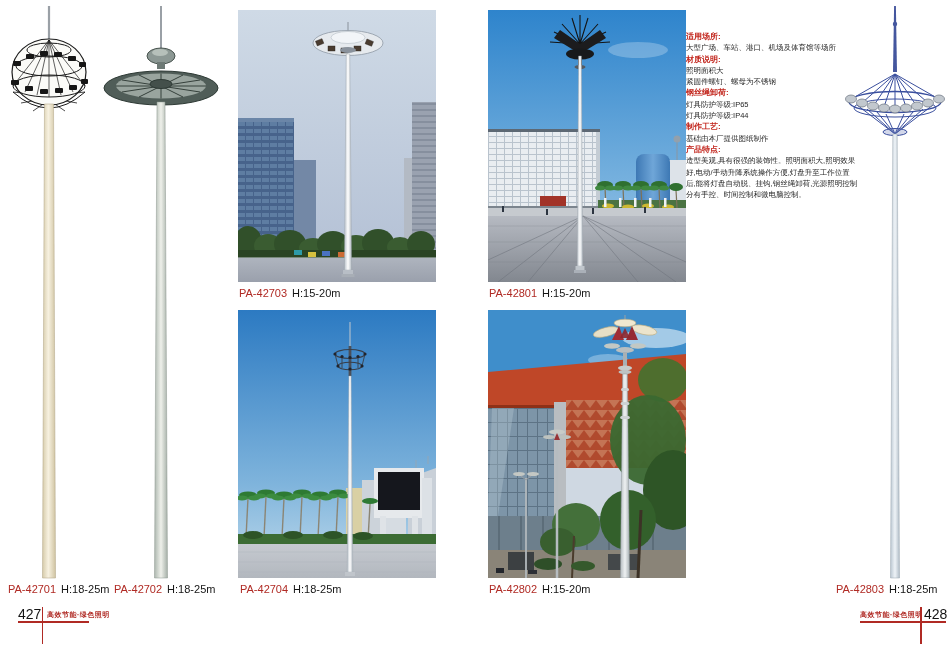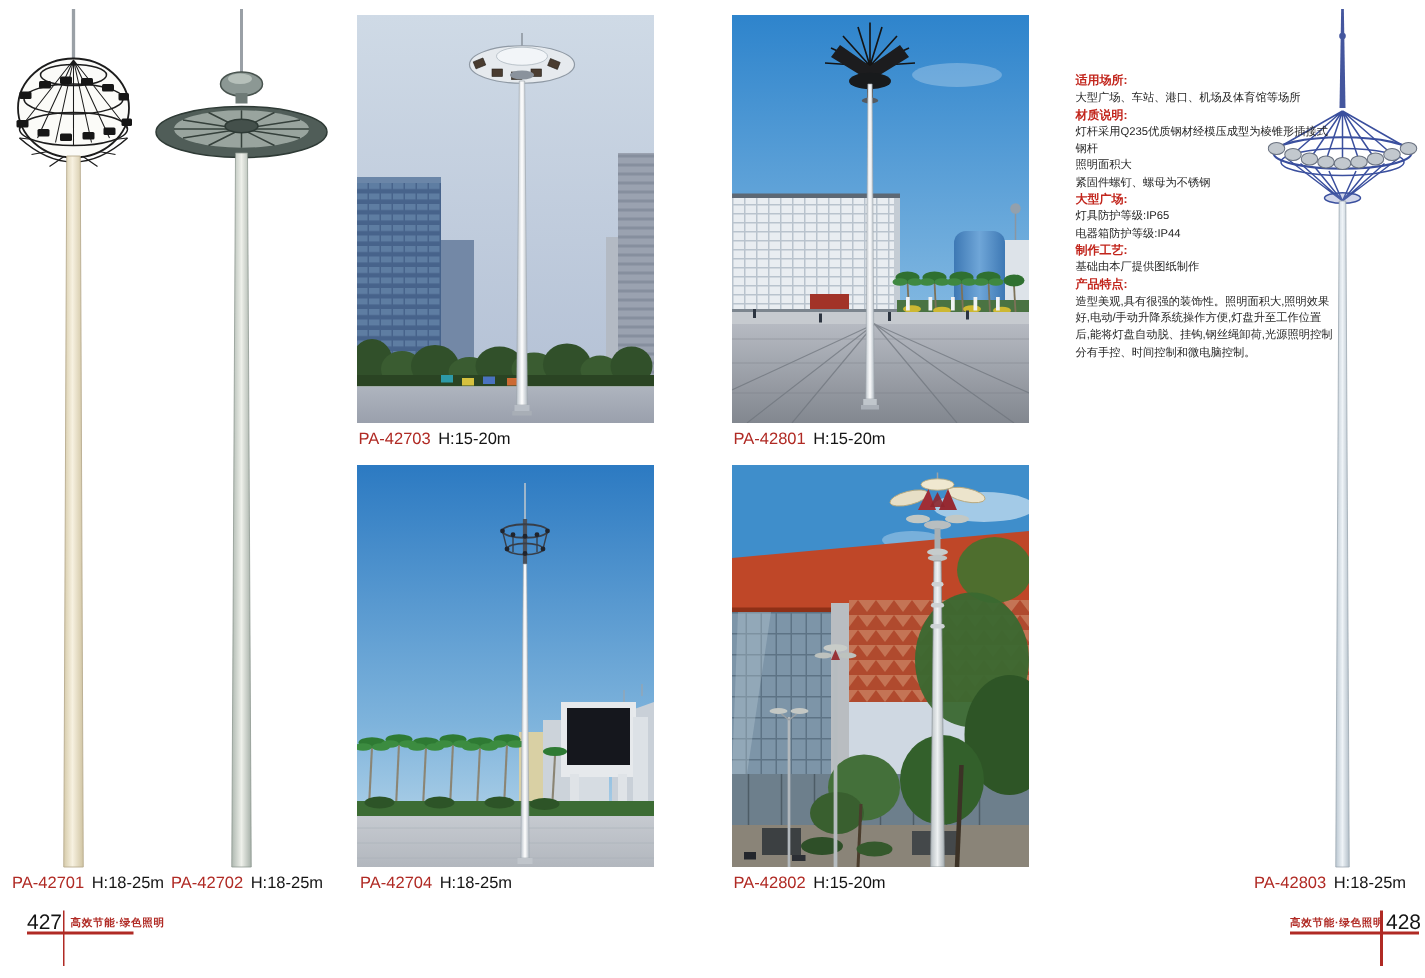--- a/index.html
+++ b/index.html
@@ -5,22 +5,22 @@
   html,body{margin:0;padding:0;background:#ffffff;}
   .page{position:relative;width:950px;height:652px;background:#ffffff;
         font-family:"Liberation Sans",sans-serif;overflow:hidden;}
   .abs{position:absolute;}
   svg{display:block;}
   
   .plabel{position:absolute;white-space:nowrap;font-size:11px;font-weight:400;}
   .plabel .code{color:#b02a24;}
   .plabel .h{color:#151515;margin-left:5px;}
   
-  .info{position:absolute;left:686px;top:48px;width:172px;font-size:7.5px;
-        line-height:11.3px;color:#262626;word-break:break-all;padding-left:31px;}
+  .info{position:absolute;left:686px;top:31px;width:172px;font-size:7.5px;
+        line-height:11.3px;color:#262626;word-break:break-all;}
   .sec-title{color:#c2251c;font-weight:700;font-size:8px;}
   
   .pagenum{position:absolute;font-size:14px;font-weight:400;color:#141414;}
   .slogan{position:absolute;font-size:7px;font-weight:700;color:#b02a24;letter-spacing:.5px;}
   .vrule{position:absolute;width:1.5px;height:37px;background:#b02a24;}
   .hrule{position:absolute;height:1.5px;background:#b02a24;}
   .photo{position:absolute;overflow:hidden;background:#cfd8e2;}
 </style>
 </head>
 <body>
@@ -502,26 +502,25 @@
         </g>
       </g>
       <polygon points="47.8,134 52.2,134 54.5,578 45.5,578" fill="url(#bluish)" stroke="#98a4ae" stroke-width="0.5"></polygon>
     </svg>
   </div>
 
   <div class="info">
     <div class="sec-title">适用场所:</div>
     <div>大型广场、车站、港口、机场及体育馆等场所</div>
     <div class="sec-title">材质说明:</div>
-    <div>灯杆采用Q235优质钢材经模压成型为棱锥形插接式钢杆</div>
     <div>照明面积大</div>
     <div>紧固件螺钉、螺母为不锈钢</div>
-    <div class="sec-title">大型广场:</div>
+    <div class="sec-title">钢丝绳卸荷:</div>
     <div>灯具防护等级:IP65</div>
-    <div>电器箱防护等级:IP44</div>
+    <div>灯具防护等级:IP44</div>
     <div class="sec-title">制作工艺:</div>
     <div>基础由本厂提供图纸制作</div>
     <div class="sec-title">产品特点:</div>
     <div>造型美观,具有很强的装饰性。照明面积大,照明效果好,电动/手动升降系统操作方便,灯盘升至工作位置后,能将灯盘自动脱、挂钩,钢丝绳卸荷,光源照明控制分有手控、时间控制和微电脑控制。</div>
   </div>
 
   <div class="plabel" style="left:8px;top:583px">
     <span class="code">PA-42701</span><span class="h">H:18-25m</span>
   </div>
   <div class="plabel" style="left:114px;top:583px">

